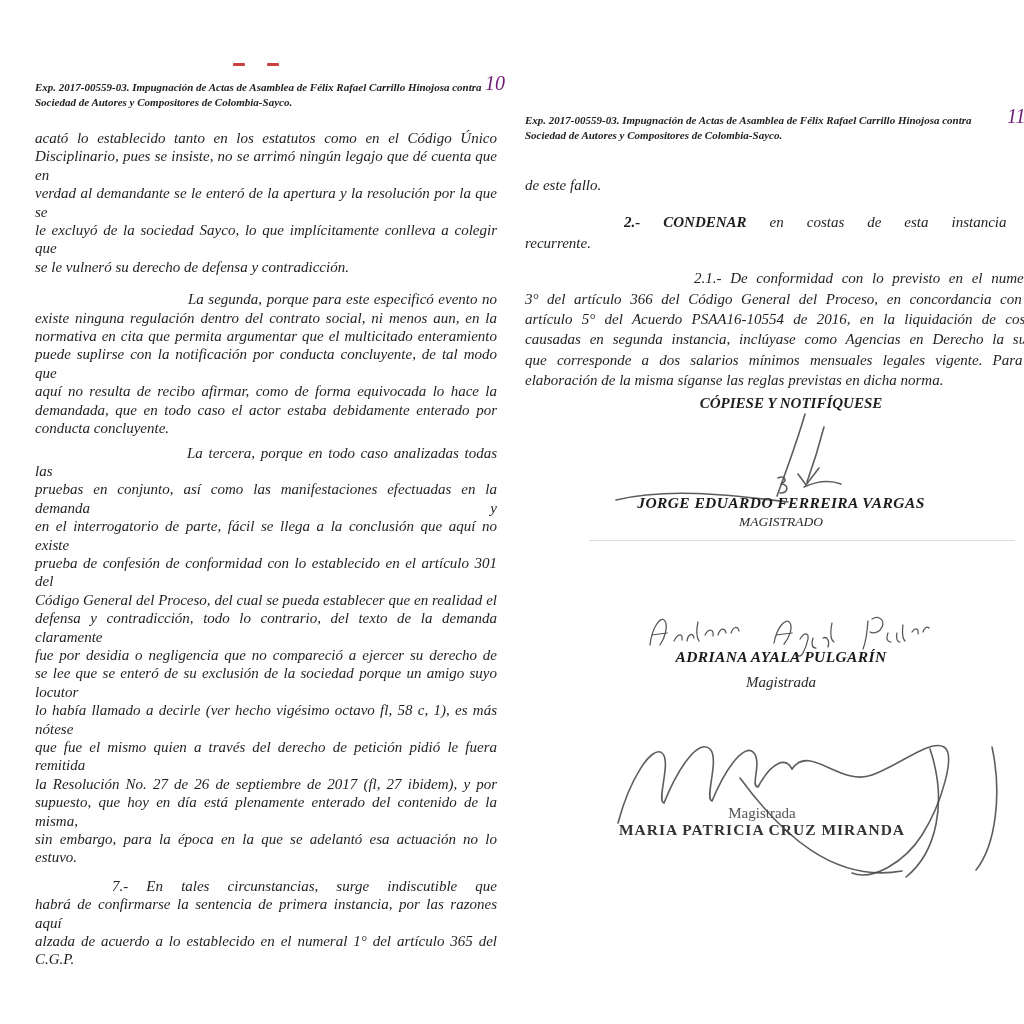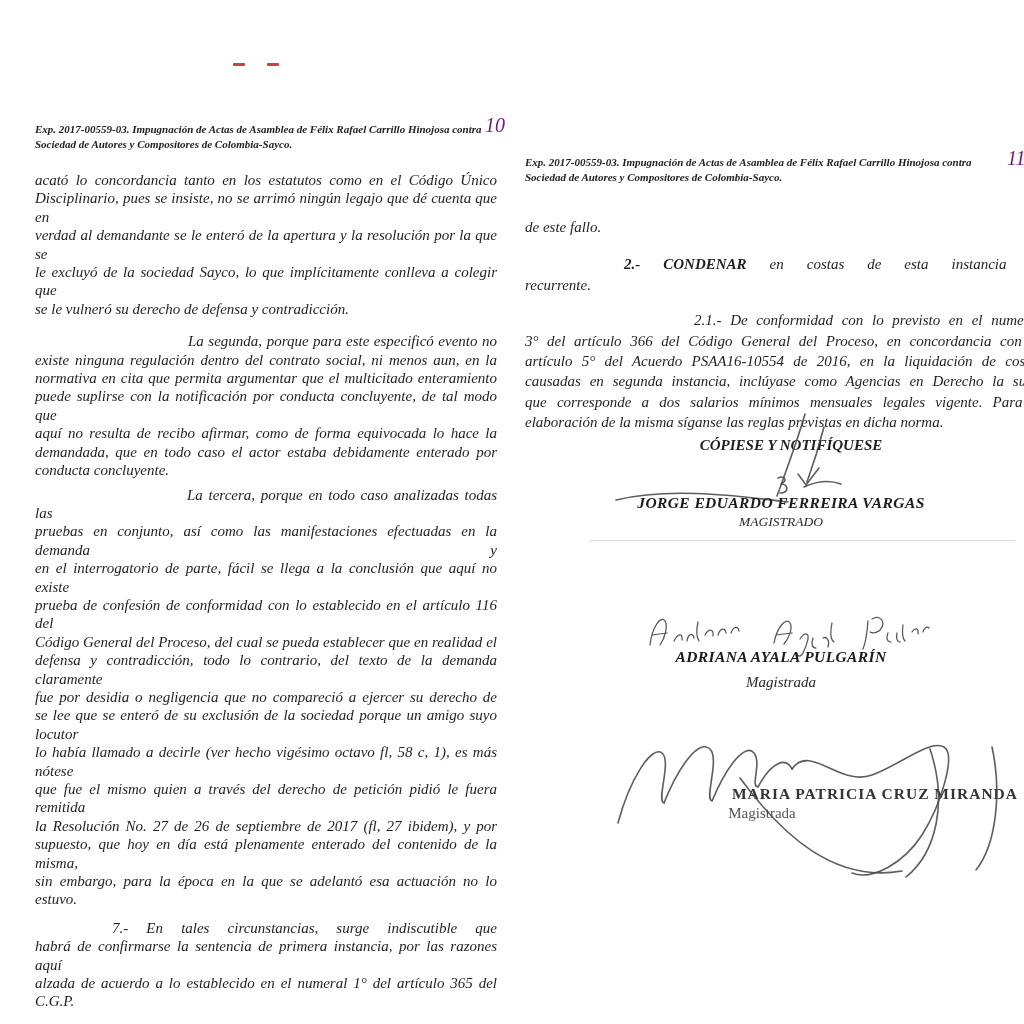--- a/index.html
+++ b/index.html
@@ -2,21 +2,21 @@
 <html><head>
 <meta charset="utf-8">
 <style>
   html,body{margin:0;padding:0;}
   body{
     width:1024px;height:1024px;overflow:hidden;position:relative;
     background:#ffffff;color:#1f1f1f;
     font-family:"Liberation Serif","DejaVu Serif",serif;
   }
   .page{position:absolute;}
-  .hdr{font-size:11px;font-style:italic;font-weight:600;line-height:15px;color:#222;position:relative;margin-top:42px;}
+  .hdr{font-size:11px;font-style:italic;font-weight:600;line-height:15px;color:#222;position:relative;}
   .hdr .hline{white-space:nowrap;}
   .pageno{position:absolute;top:-4px;font-size:20px;font-style:italic;font-weight:400;color:#701a75;}
   .body-text{font-style:italic;font-size:15px;}
   .lh-left .ln{line-height:18.4px;}
   .lh-right .ln{line-height:20.4px;}
   .ln{text-align:justify;text-align-last:justify;}
   .ln.last{text-align-last:left;}
   .heading{font-weight:700;font-style:italic;font-size:15px;text-align:center;line-height:19px;}
   .sig-name{font-weight:700;font-style:italic;font-size:15.5px;text-align:center;letter-spacing:.4px;position:absolute;width:512px;color:#1b1b1b;}
   .sig-title{font-style:italic;font-size:13.5px;text-align:center;position:absolute;width:512px;color:#2a2a2a;}
@@ -39,40 +39,40 @@
 
 <div class="page" style="left:35px;top:80px;width:462px;">
   <div class="hdr">
     <div class="hline">Exp. 2017-00559-03. Impugnación de Actas de Asamblea de Félix Rafael Carrillo Hinojosa contra</div>
     <div class="hline">Sociedad de Autores y Compositores de Colombia-Sayco.</div>
     <span class="pageno" style="left:450px;">10</span>
   </div>
 
   <div class="body-text lh-left">
     <div class="para" style="margin-top:19px;">
-        <div class="ln">acató lo concordancia tanto en los estatutos como en el Código Único</div>
+        <div class="ln">acató lo establecido tanto en los estatutos como en el Código Único</div>
         <div class="ln">Disciplinario, pues se insiste, no se arrimó ningún legajo que dé cuenta que en</div>
         <div class="ln">verdad al demandante se le enteró de la apertura y la resolución por la que se</div>
         <div class="ln">le excluyó de la sociedad Sayco, lo que implícitamente conlleva a colegir que</div>
         <div class="ln last">se le vulneró su derecho de defensa y contradicción.</div>
       </div>
     <div class="para" style="margin-top:14px;">
         <div class="ln" style="text-indent: 153px;">La segunda, porque para este especificó evento no</div>
         <div class="ln">existe ninguna regulación dentro del contrato social, ni menos aun, en la</div>
         <div class="ln">normativa en cita que permita argumentar que el multicitado enteramiento</div>
         <div class="ln">puede suplirse con la notificación por conducta concluyente, de tal modo que</div>
         <div class="ln">aquí no resulta de recibo afirmar, como de forma equivocada lo hace la</div>
         <div class="ln">demandada, que en todo caso el actor estaba debidamente enterado por</div>
         <div class="ln last">conducta concluyente.</div>
       </div>
     <div class="para" style="margin-top:6px;">
         <div class="ln" style="text-indent: 152px; font-style: italic;">La tercera, porque en todo caso analizadas todas las</div>
         <div class="ln">pruebas en conjunto, así como las manifestaciones efectuadas en la demanda y</div>
         <div class="ln">en el interrogatorio de parte, fácil se llega a la conclusión que aquí no existe</div>
-        <div class="ln">prueba de confesión de conformidad con lo establecido en el artículo 116 del</div>
+        <div class="ln">prueba de confesión de conformidad con lo establecido en el artículo 301 del</div>
         <div class="ln">Código General del Proceso, del cual se pueda establecer que en realidad el</div>
         <div class="ln">defensa y contradicción, todo lo contrario, del texto de la demanda claramente</div>
         <div class="ln">fue por desidia o negligencia que no compareció a ejercer su derecho de</div>
         <div class="ln">se lee que se enteró de su exclusión de la sociedad porque un amigo suyo locutor</div>
         <div class="ln">lo había llamado a decirle (ver hecho vigésimo octavo fl, 58 c, 1), es más nótese</div>
         <div class="ln">que fue el mismo quien a través del derecho de petición pidió le fuera remitida</div>
         <div class="ln">la Resolución No. 27 de 26 de septiembre de 2017 (fl, 27 ibidem), y por</div>
         <div class="ln">supuesto, que hoy en día está plenamente enterado del contenido de la misma,</div>
         <div class="ln last">sin embargo, para la época en la que se adelantó esa actuación no lo estuvo.</div>
       </div>
@@ -129,21 +129,21 @@
     <path d="M10,40 C12,22 21,10 25,16 C28,21 25,33 20,40 M12,30 L27,28"></path>
     <path d="M34,36 c4,-8 9,-8 8,-1 m5,1 c1,-7 6,-9 7,-3 m4,-16 c-2,9 -1,16 1,19 m6,-6 c4,-7 9,-6 8,1 m5,-1 c2,-7 7,-8 8,-2 m5,0 c2,-6 7,-8 8,-2"></path>
     <path d="M134,38 C137,22 146,12 150,18 C153,23 149,33 144,39 M136,30 L152,28"></path>
     <path d="M160,34 c4,-7 9,-7 8,0 c-1,5 -3,10 -5,14 c-2,4 -6,4 -6,0 m16,-15 c-2,6 -1,10 3,10 m7,-10 c4,-2 7,3 5,9 m4,-24 c-2,10 -1,17 2,19"></path>
     <path d="M232,14 c7,-4 13,1 10,8 c-2,5 -8,7 -12,5 m-2,-11 c-1,13 -2,21 -5,28"></path>
     <path d="M248,28 c-2,5 -1,9 3,9 m6,-9 c-1,5 0,9 3,9 m3,-17 c-1,8 0,14 2,16 m7,-9 c3,-5 7,-4 6,2 m5,-2 c1,-4 4,-6 6,-4 m4,2 c2,-5 6,-6 7,-1 m4,3 l2,0"></path>
   </svg>
   <div class="sig-name" style="top:535px;">ADRIANA AYALA PULGARÍN</div>
   <div class="sig-title" style="top:561px;font-size:15px;">Magistrada</div>
 
-  <div class="sig-name upright" style="top:672px;transform:translateX(-19px);text-align:right;">MARIA PATRICIA CRUZ MIRANDA</div>
+  <div class="sig-name upright" style="top:708px;transform:translateX(-19px);">MARIA PATRICIA CRUZ MIRANDA</div>
   <div class="sig-title upright" style="top:692px;transform:translateX(-19px);">Magistrada</div>
   <svg class="sig-svg" style="left:75px;top:610px;" width="420" height="170" viewBox="0 0 420 170">
     <path d="M18,100 C30,55 52,22 62,30 C72,38 56,78 64,80 C80,40 100,16 110,26 C120,36 104,76 112,78 C128,40 146,20 154,30 C162,40 150,64 158,64 C172,38 186,34 192,46"></path>
     <path d="M192,46 C210,20 240,64 272,52 C300,42 330,16 344,24 C356,31 342,80 322,112 C304,140 272,158 252,150"></path>
     <path d="M140,55 C182,112 234,160 302,148"></path>
     <path d="M330,26 C348,80 336,130 306,154"></path>
     <path d="M392,24 C402,70 396,122 376,147"></path>
   </svg>
 </div>
 

